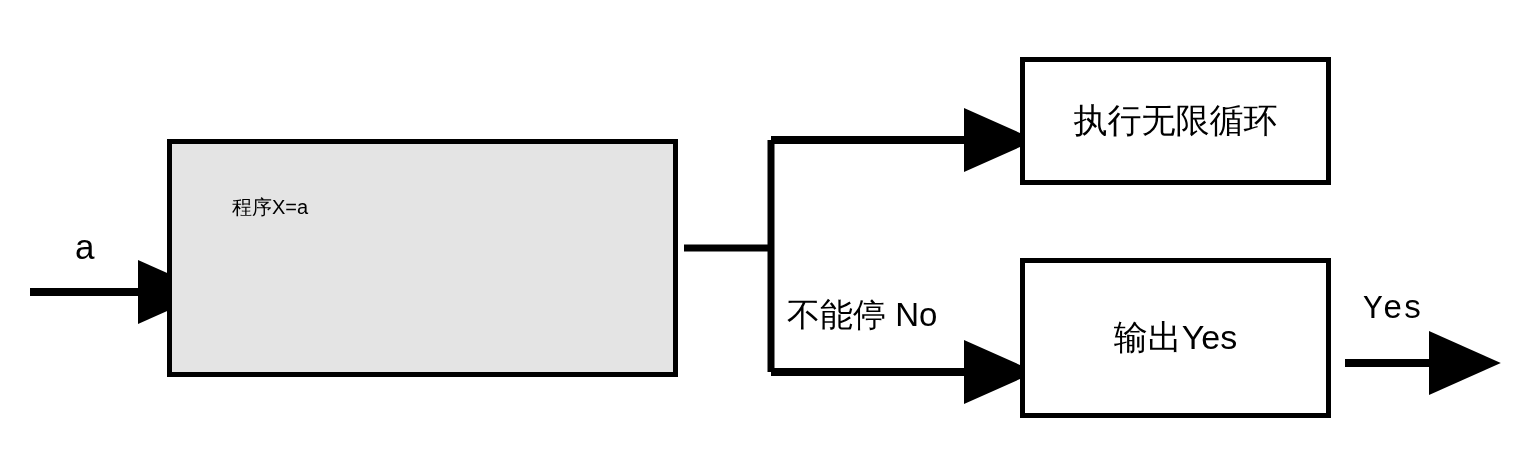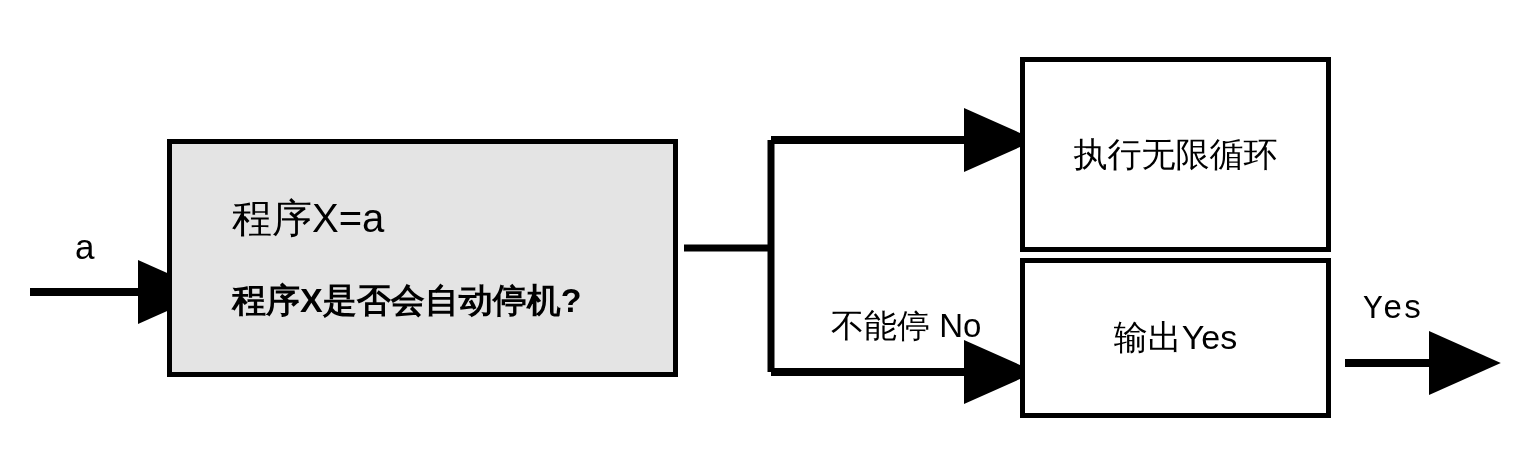--- a/index.html
+++ b/index.html
@@ -42,39 +42,39 @@
     width: 511px;
     height: 238px;
     background: #e4e4e4;
     display: block;
     padding: 0;
   }
   .node.out-top {
     left: 1020px;
     top: 57px;
     width: 311px;
-    height: 195px;
+    height: 128px;
     justify-content: center;
   }
   .node.out-bottom {
     left: 1020px;
     top: 258px;
     width: 311px;
     height: 160px;
     justify-content: center;
   }
 
   .proc-text-wrap {
     position: absolute;
     left: 60px;
     top: 52px;
     width: 430px;
   }
   .proc-line1 {
-    font-size: 40px;
+    font-size: 20px;
     color: #000000;
     line-height: 1.1;
     white-space: nowrap;
     letter-spacing: 0px;
   }
   .proc-line2 {
     font-size: 34px;
     font-weight: 600;
     color: #000000;
     line-height: 1.1;
@@ -94,21 +94,21 @@
   .edge-label {
     position: absolute;
     font-size: 33px;
     color: #000000;
     white-space: nowrap;
     line-height: 1.1;
     z-index: 4;
   }
   .lbl-a            { left: 75px;  top: 228px; font-size: 35px; }
   .lbl-yes-branch   { left: 787px; top: 66px; }
-  .lbl-no-branch    { left: 787px; top: 308px; margin-left: 44px; }
+  .lbl-no-branch    { left: 787px; top: 297px; }
   .lbl-yes-exit     { left: 1363px; top: 292px; font-family: Liberation Mono, monospace; }
 </style>
 </head>
 <body>
 
 <div id="canvas">
 
   <svg id="flow-svg" viewBox="0 0 1528 466">
     <defs>
       <marker id="arrowhead" markerWidth="11" markerHeight="11" refX="0.4" refY="4" orient="auto" markerUnits="strokeWidth">
@@ -125,21 +125,20 @@
     <line x1="771" y1="140" x2="967" y2="140" stroke="#000000" stroke-width="8" marker-end="url(#arrowhead)"></line>
 
     <line x1="771" y1="372" x2="967" y2="372" stroke="#000000" stroke-width="8" marker-end="url(#arrowhead)"></line>
 
     <line x1="1345" y1="363" x2="1432" y2="363" stroke="#000000" stroke-width="8" marker-end="url(#arrowhead)"></line>
   </svg>
 
   <div class="node process">
     <div class="proc-text-wrap">
       <div class="proc-line1">程序X=a</div>
-      <div class="proc-line2">程序X是否会自动停机?</div>
     </div>
   </div>
 
   <div class="node out-top">
     <span class="node-label">执行无限循环</span>
   </div>
 
   <div class="node out-bottom">
     <span class="node-label">输出Yes</span>
   </div>

